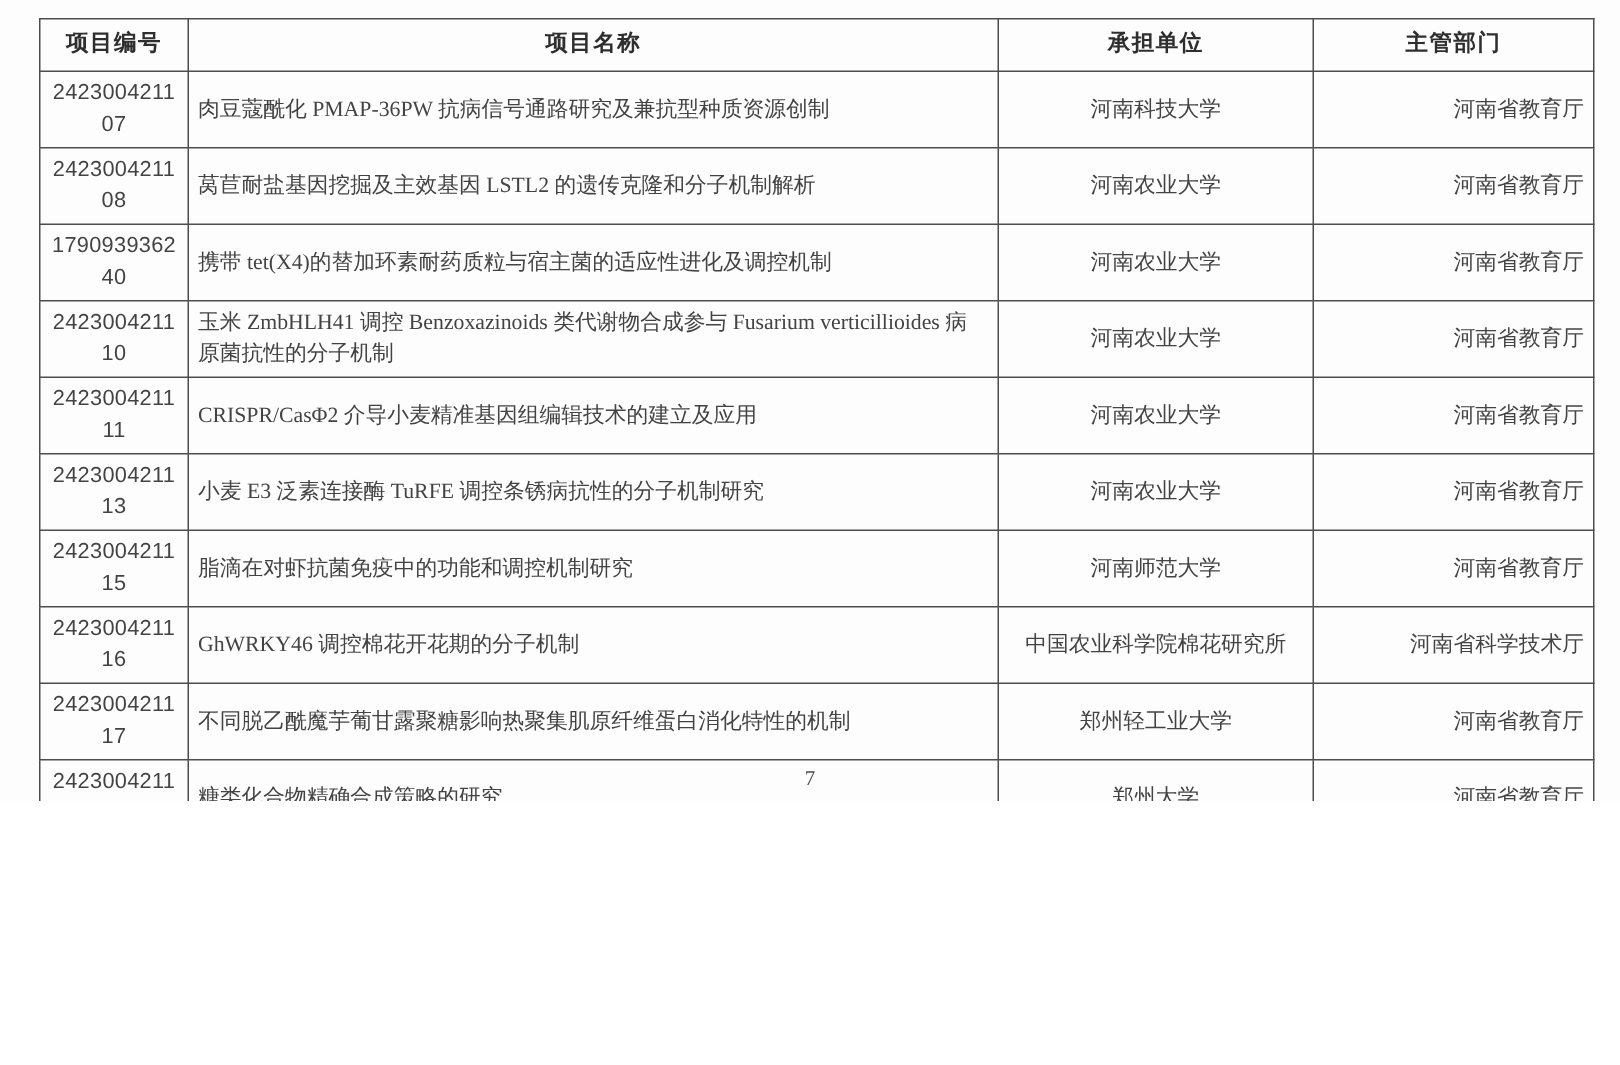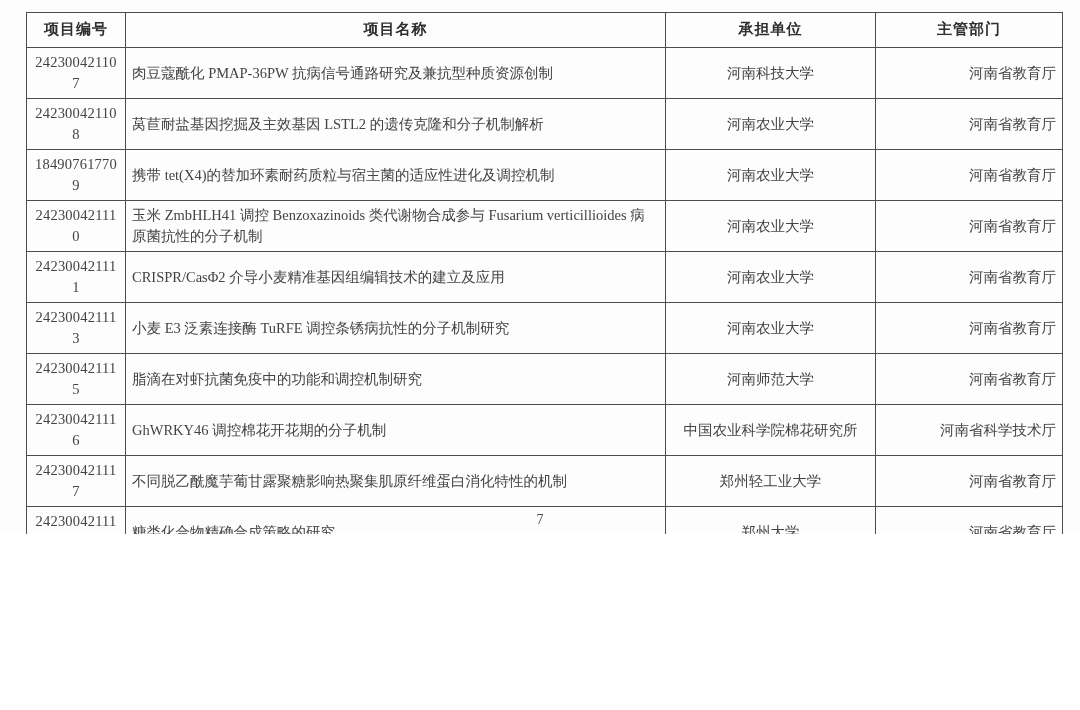--- a/index.html
+++ b/index.html
@@ -40,21 +40,21 @@
     font-weight: bold;
     text-align: center;
     color: #2e2e2e;
     font-size: 15px;
     letter-spacing: 1px;
   }
   table.projects td {
     height: 23px;
     color: #434343;
   }
-  td.cell-id   { text-align: center; font-family: Liberation Serif, serif; letter-spacing: 0.2px; }
+  td.cell-id   { text-align: center; font-family: Liberation Sans, sans-serif; letter-spacing: 0.2px; }
   td.cell-name { text-align: left; padding-left: 8px; }
   td.cell-unit { text-align: center; padding-left: 9px; }
   td.cell-dept { text-align: right; }
   .page-footer {
     position: absolute;
     left: 0;
     bottom: 6px;
     width: 100%;
     text-align: center;
     font-size: 14px;
@@ -90,21 +90,21 @@
   </tr>
 
   <tr>
     <td class="cell-id">242300421108</td>
     <td class="cell-name">莴苣耐盐基因挖掘及主效基因 LSTL2 的遗传克隆和分子机制解析</td>
     <td class="cell-unit">河南农业大学</td>
     <td class="cell-dept">河南省教育厅</td>
   </tr>
 
   <tr>
-    <td class="cell-id">184907617709</td>
+    <td class="cell-id">179093936240</td>
     <td class="cell-name">携带 tet(X4)的替加环素耐药质粒与宿主菌的适应性进化及调控机制</td>
     <td class="cell-unit">河南农业大学</td>
     <td class="cell-dept">河南省教育厅</td>
   </tr>
 
   <tr>
     <td class="cell-id">242300421110</td>
     <td class="cell-name">玉米 ZmbHLH41 调控 Benzoxazinoids 类代谢物合成参与 Fusarium verticillioides 病原菌抗性的分子机制</td>
     <td class="cell-unit">河南农业大学</td>
     <td class="cell-dept">河南省教育厅</td>

